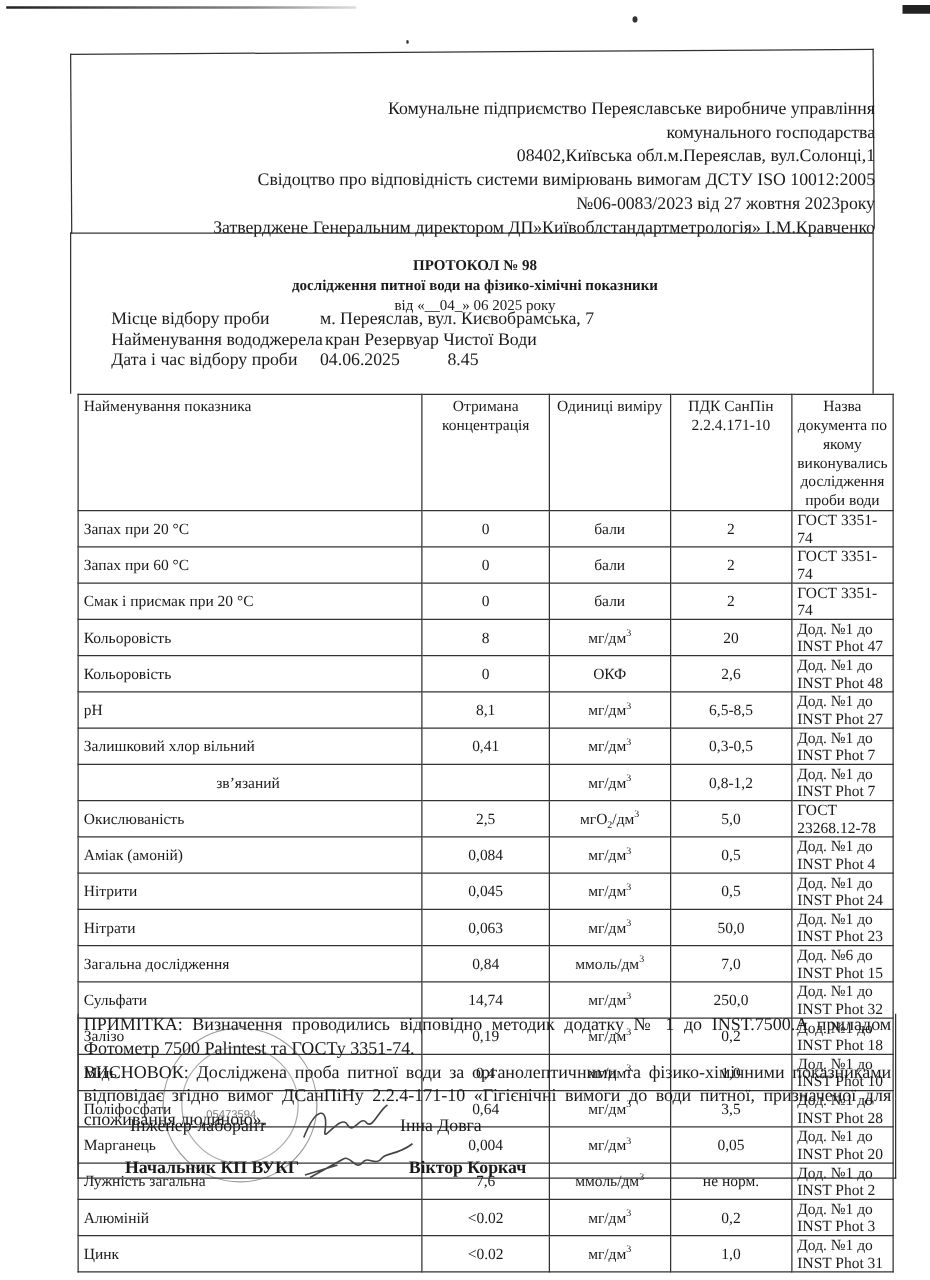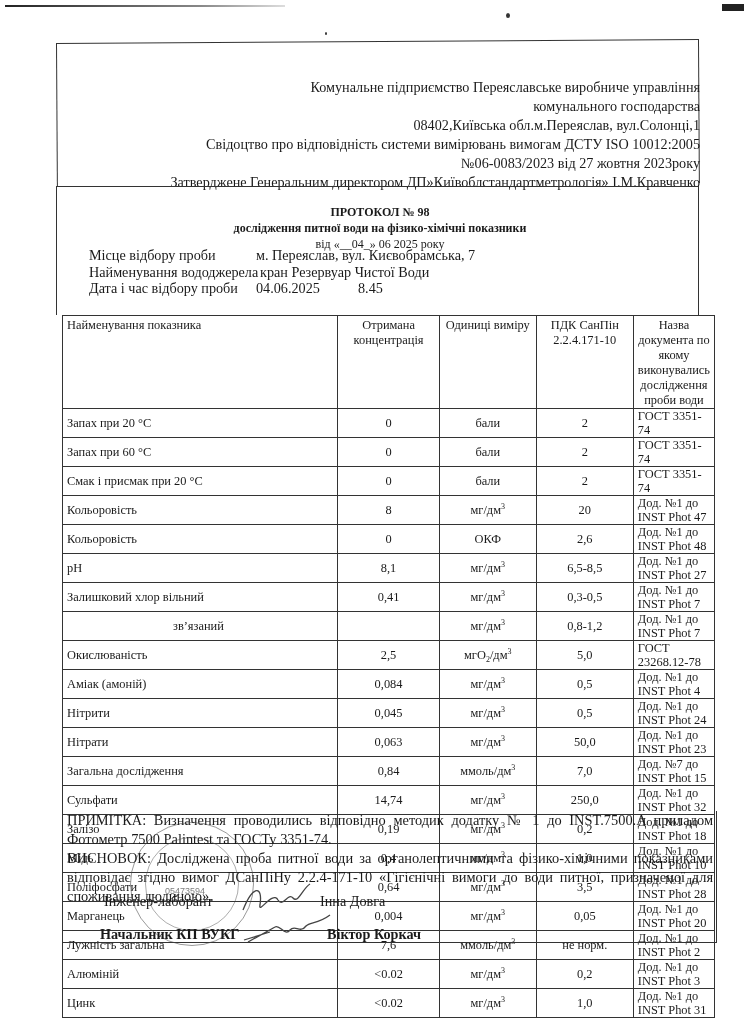--- a/index.html
+++ b/index.html
@@ -189,21 +189,21 @@
         <td class="c2">0,063</td>
         <td class="c3">мг/дм<sup>3</sup></td>
         <td class="c4">50,0</td>
         <td class="c5">Дод. №1 до INST Phot 23</td>
       </tr>
       <tr>
         <td class="c1">Загальна дослідження</td>
         <td class="c2">0,84</td>
         <td class="c3">ммоль/дм<sup>3</sup></td>
         <td class="c4">7,0</td>
-        <td class="c5">Дод. №7 до INST Phot 15</td>
+        <td class="c5">Дод. №6 до INST Phot 15</td>
       </tr>
       <tr>
         <td class="c1">Сульфати</td>
         <td class="c2">14,74</td>
         <td class="c3">мг/дм<sup>3</sup></td>
         <td class="c4">250,0</td>
         <td class="c5">Дод. №1 до INST Phot 32</td>
       </tr>
       <tr>
         <td class="c1">Залізо</td>

